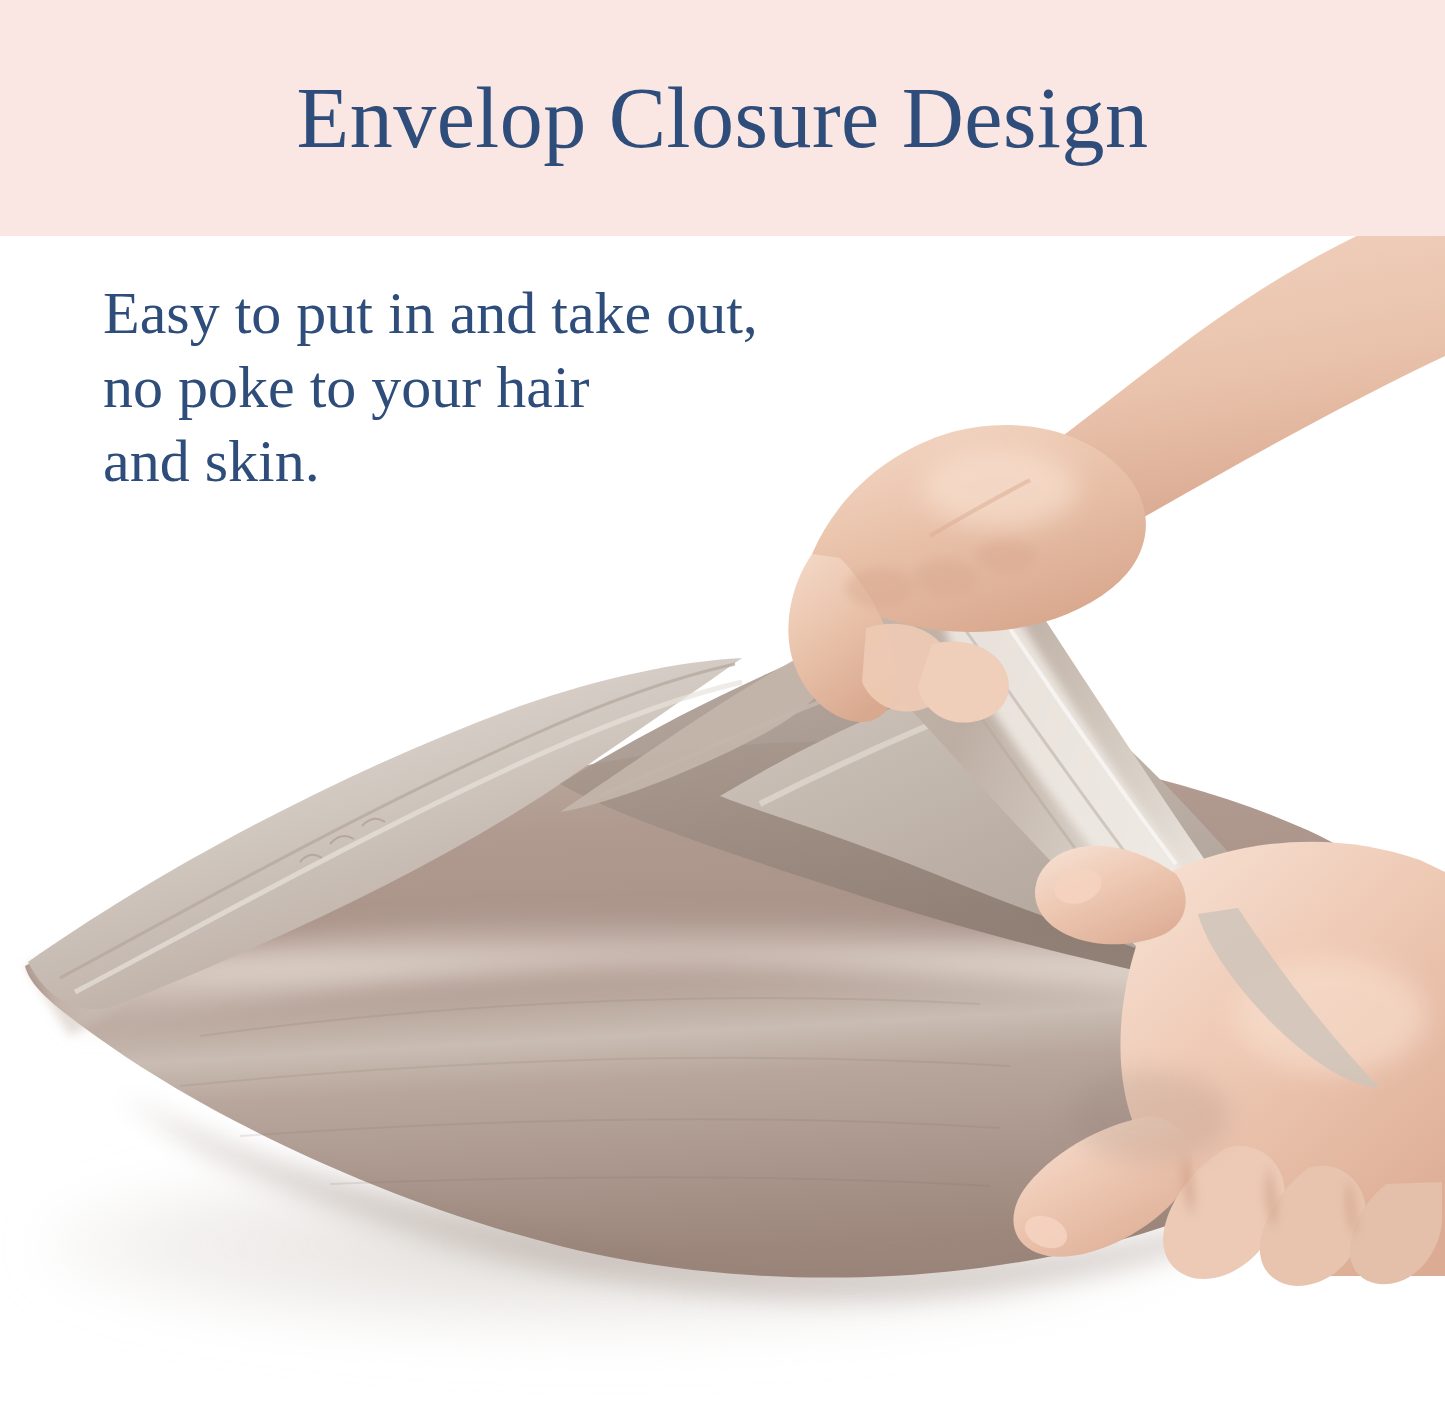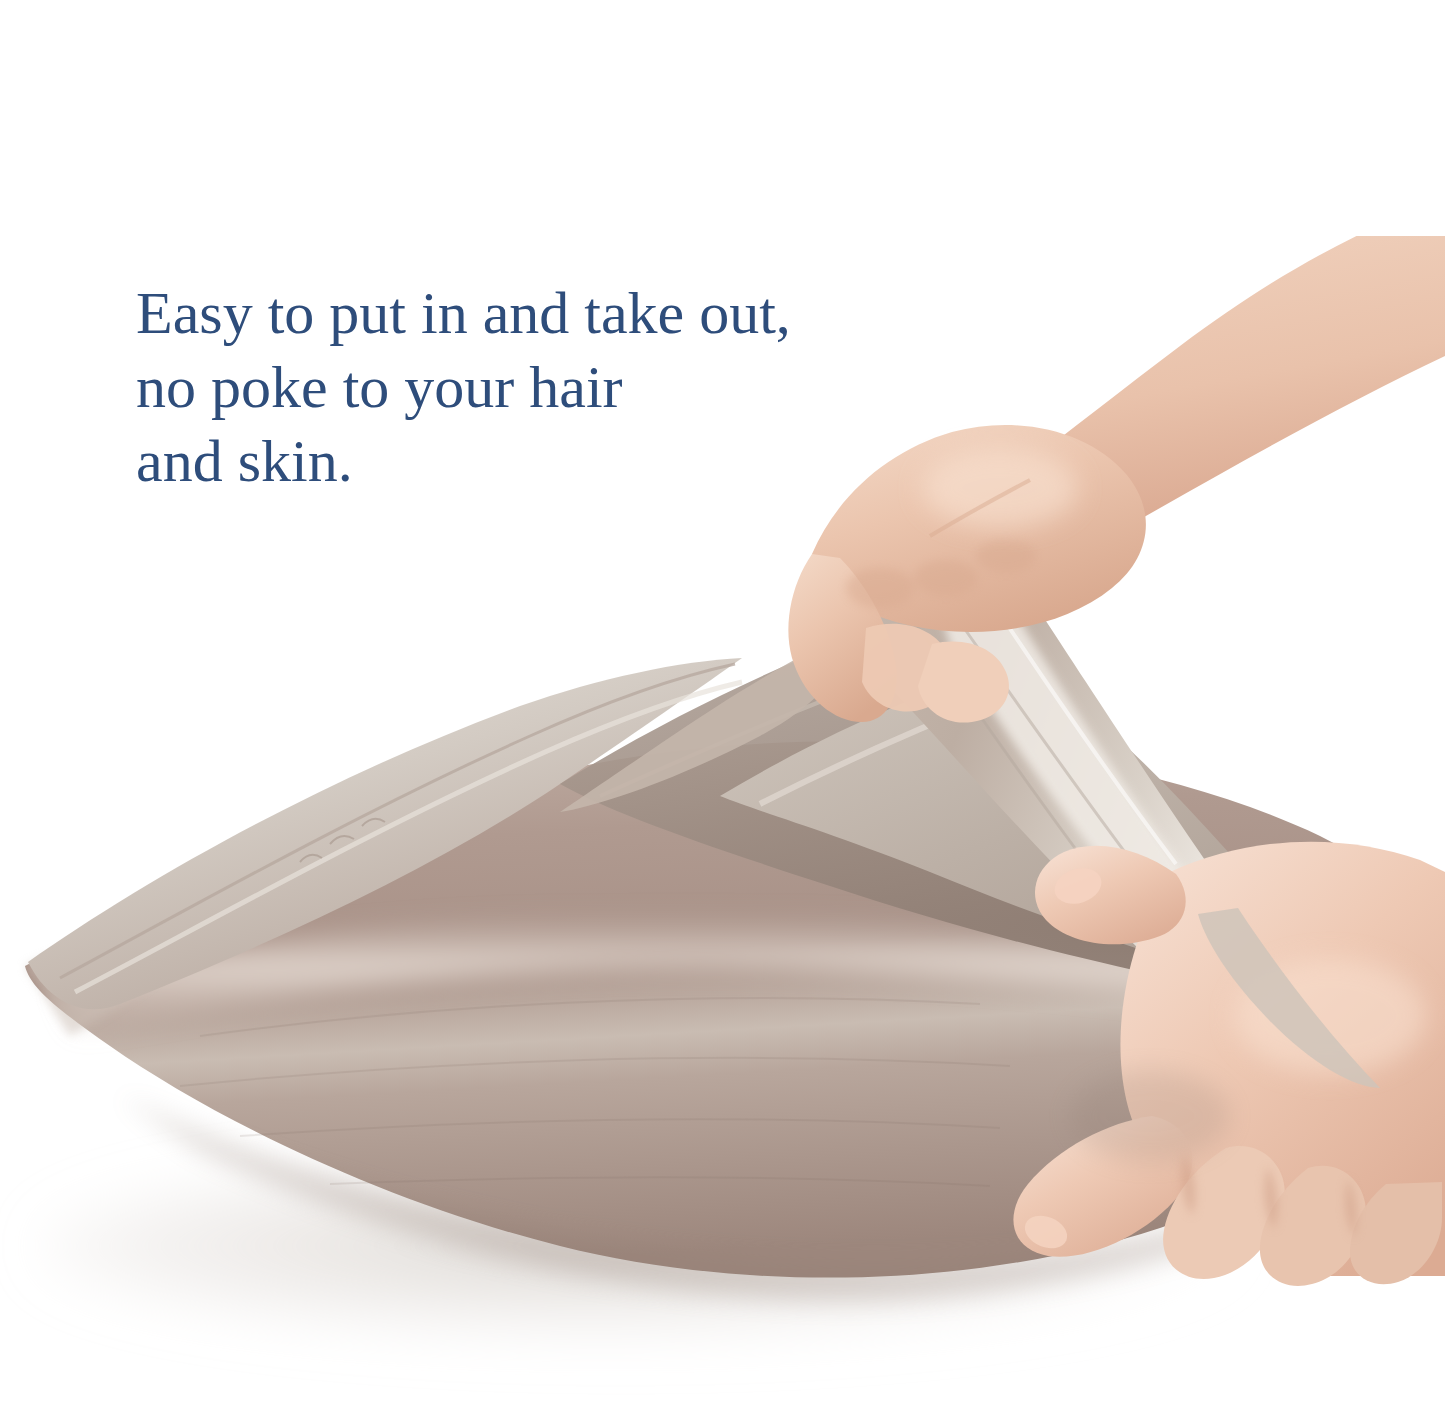--- a/index.html
+++ b/index.html
@@ -21,41 +21,44 @@
     display:flex;align-items:center;justify-content:center;
     color:#2e4d7b;
     font-family:"Liberation Serif", serif;
     font-size:86px;line-height:1;
     letter-spacing:0.5px;
     white-space:nowrap;
   }
 
   
   .subcopy{
-    position:absolute;left:136px;top:276px;
+    position:absolute;left:103px;top:276px;
     color:#2e4d7b;
     font-family:"Liberation Serif", serif;
     font-size:60px;
     line-height:74px;
     white-space:pre-line;
     z-index:40;
   }
 
   
   .photo{
     position:absolute;left:0;top:236px;width:1445px;height:1167px;
     overflow:hidden;background:#ffffff;
   }
   .photo svg{display:block;width:1445px;height:1167px;}
 </style>
 </head>
 <body>
 
 <div id="root">
 
+  <div class="banner">
+    <div class="banner-title">Envelop Closure Design</div>
+  </div>
 
   <div class="subcopy">Easy to put in and take out,
 no poke to your hair
 and skin.</div>
 
   <div class="photo">
     <svg viewBox="0 0 1445 1167" xmlns="http://www.w3.org/2000/svg">
       <defs>
 
         <linearGradient id="gPillow" x1="0" y1="0" x2="0.15" y2="1">

